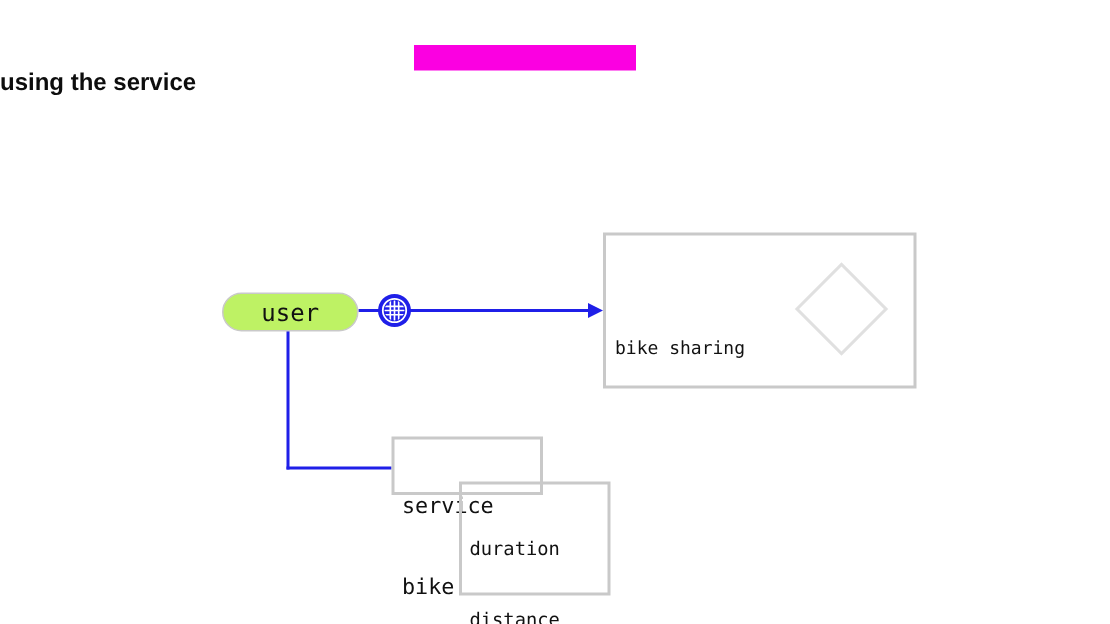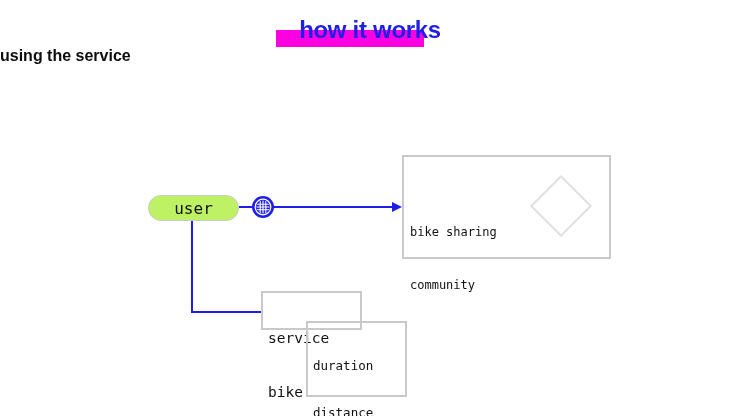--- a/index.html
+++ b/index.html
@@ -67,21 +67,20 @@
     box-sizing: border-box; border: 2px solid var(--diamond-border, #e0e0e0);
     transform: rotate(45deg); background: transparent;
   }
 </style>
 </head>
 <body>
 
 <div class="canvas">
 
   <div class="hl-bar"></div>
-  <div class="title">how it works</div>
   <div class="subtitle">using the service</div>
 
   <div class="line line-h"></div>
   <div class="arrowhead"></div>
   <div class="line line-v"></div>
   <div class="line line-el"></div>
 
   <div class="pill">
     <span class="mono">user</span>
   </div>
@@ -100,21 +99,20 @@
       </g>
       <clipPath id="gclip">
           <circle cx="12" cy="12" r="6.6"></circle>
         </clipPath>
     </svg>
   </span>
 
   <div class="box box-community"></div>
   <div class="community-text mono">
     <div>bike sharing</div>
-    <div>community</div>
   </div>
   <div class="diamond"></div>
 
   <div class="box box-journey"></div>
   <div class="journey-text mono">
     <div>service</div>
     <div>bike</div>
   </div>
 
   <div class="box box-details"></div>

